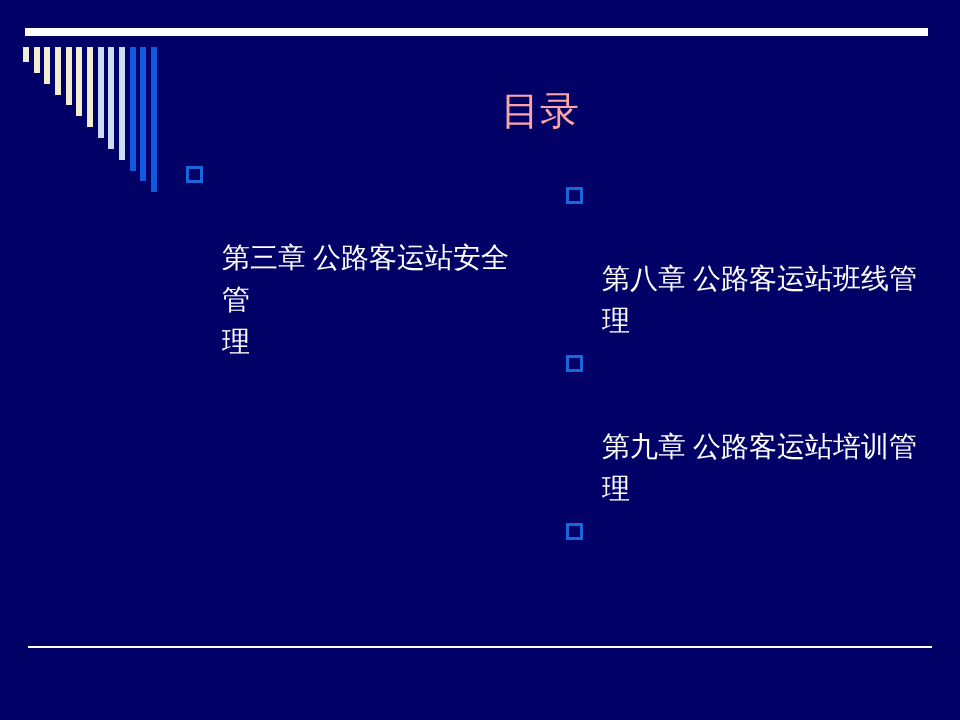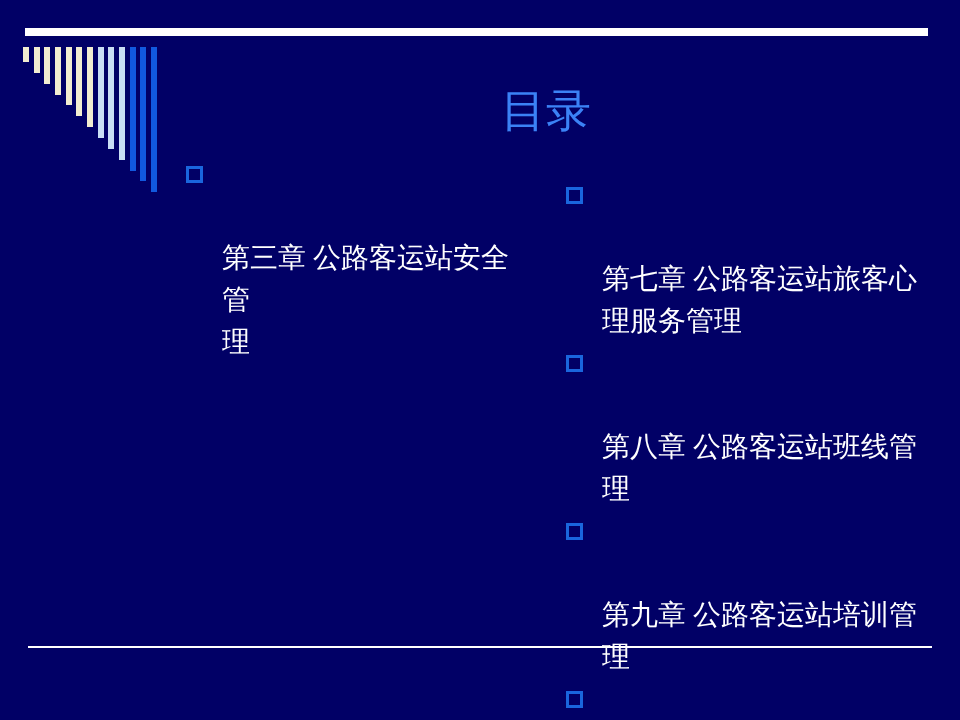--- a/index.html
+++ b/index.html
@@ -24,23 +24,23 @@
   }
   .tie-bar {
     position: absolute;
     top: 47px;
     width: 6px;
     display: block;
   }
   .slide-title {
     position: absolute;
     left: 501px; top: 86px;
-    font-size: 45px;
+    font-size: 39px;
     line-height: 50px;
-    color: #3b82f6;
+    color: #fca5a5;
     white-space: nowrap;
   }
   .col {
     position: absolute;
     color: #ffffff;
     font-size: 28px;
     line-height: 42px;
   }
   .col-left  { left: 186px; top: 153px; width: 350px; }
   .col-right { left: 566px; top: 174px; width: 370px; }
@@ -93,25 +93,20 @@
       <span class="bullet"></span>
       <span>第三章 公路客运站安全管
 理</span>
     </div>
 
   </div>
 
   <div class="col col-right">
     <div class="item">
       <span class="bullet"></span>
-      <span>第七章 公路客运站旅客心
-理服务管理</span>
-    </div>
-    <div class="item">
-      <span class="bullet"></span>
       <span>第八章 公路客运站班线管
 理</span>
     </div>
     <div class="item">
       <span class="bullet"></span>
       <span>第九章 公路客运站培训管
 理</span>
     </div>
     <div class="item">
       <span class="bullet"></span>

